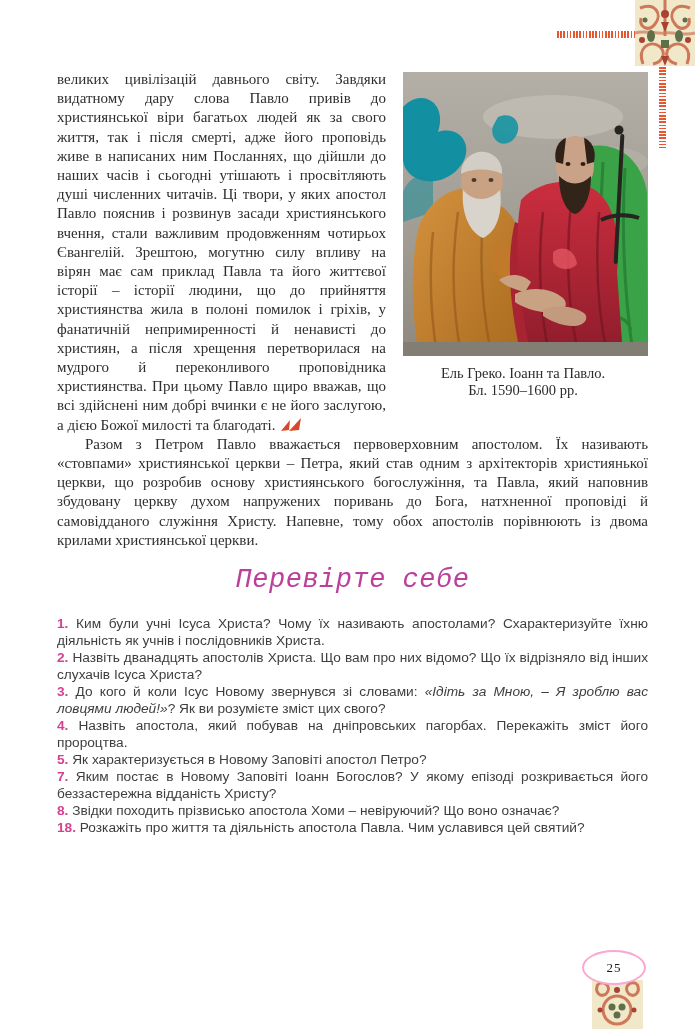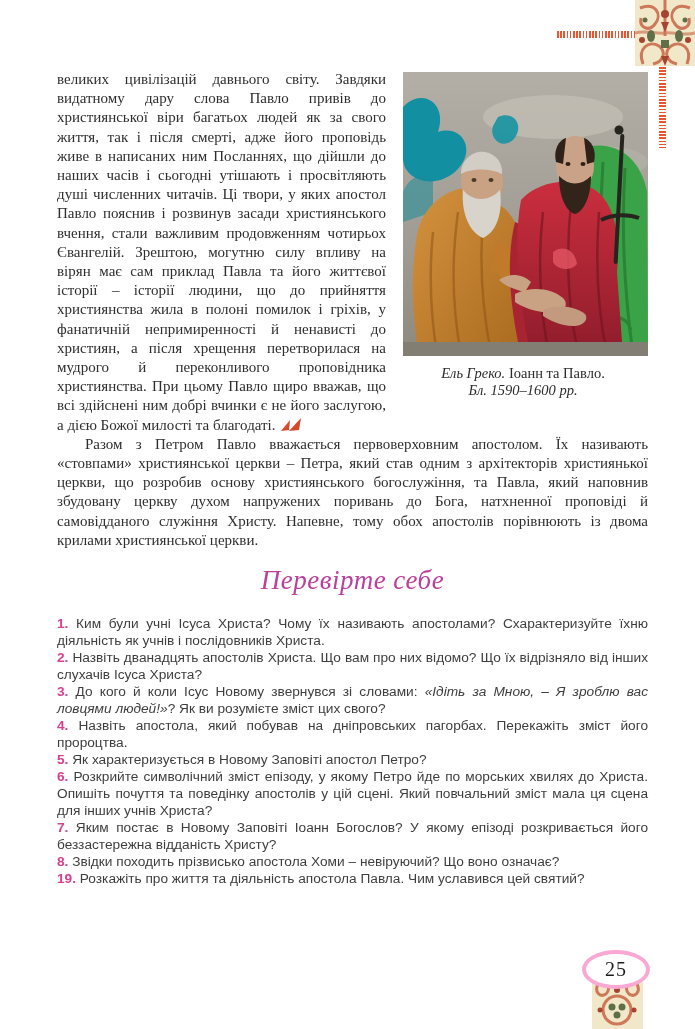--- a/index.html
+++ b/index.html
@@ -16,43 +16,43 @@
   .dash-h{
     position:absolute;left:557px;top:31px;width:80px;height:7px;
     background:repeating-linear-gradient(90deg,#e8552e 0 1.6px,transparent 1.6px 3.2px);
   }
   .dash-v{
     position:absolute;left:659px;top:67px;width:7px;height:81px;
     background:repeating-linear-gradient(180deg,#e8552e 0 1.6px,transparent 1.6px 3.2px);
   }
   .pagenum{
     position:absolute;left:582px;top:950px;width:60px;height:31px;
-    background:#fff;border:4px solid #f9a8d4;border-radius:50%;
+    background:#fff;border:2px solid #f9a8d4;border-radius:50%;
     display:flex;align-items:center;justify-content:center;
-    font-size:20px;color:#1d1d1d;z-index:3;letter-spacing:1px;
+    font-size:13px;color:#1d1d1d;z-index:3;letter-spacing:1px;
   }
   
   .content{position:absolute;left:57px;top:70px;width:591px;}
   .figure{
     float:right;width:250px;margin:2px 0 6px 12px;
   }
   .figure .painting{display:block;width:245px;height:284px;margin-left:5px;}
   .figcaption{
     margin-top:9px;text-align:center;font-size:14.5px;line-height:16.5px;color:#2c2c2c;
   }
-  .figcaption .it{font-style:italic;}
+  .figcaption .it{}
   p.body{
     margin:0;text-align:justify;
     font-size:15px;line-height:19.2px;color:#2e2e2e;
   }
   p.body.p2{text-indent:28px;}
   .arrow-icon{display:inline-block;vertical-align:-2px;margin-left:4px;}
   h2.check{
     clear:both;margin:15px 0 7px 0;text-align:center;
-    font-family:Liberation Serif, serif;font-style:italic;font-weight:normal;
+    font-family:Liberation Mono, monospace;font-style:italic;font-weight:normal;
     font-size:27px;line-height:30px;color:#bb3f9b;letter-spacing:.5px;
   }
   .questions{font-family:"Liberation Sans", sans-serif;margin-top:20px;}
   .questions p{
     margin:0;text-align:justify;
     font-size:13.7px;line-height:17px;color:#3e3e3e;
   }
   .qnum{color:#d6418f;font-weight:bold;}
   .questions .it{font-style:italic;}
 </style>
@@ -178,24 +178,23 @@
     <p class="body p2">Разом з Петром Павло вважається первоверховним апостолом. Їх називають «стовпами» християнської церкви – Петра, який став одним з архітекторів християнької церкви, що розробив основу християнського богослужіння, та Павла, який наповнив збудовану церкву духом напружених поривань до Бога, натхненної проповіді й самовідданого служіння Христу. Напевне, тому обох апостолів порівнюють із двома крилами християнської церкви.</p>
 
     <h2 class="check">Перевірте себе</h2>
 
     <div class="questions">
         <p><span class="qnum">1. </span><span>Ким були учні Ісуса Христа? Чому їх називають апостолами? Схарактеризуйте їхню діяльність як учнів і послідовників Христа.</span></p>
         <p><span class="qnum">2. </span><span>Назвіть дванадцять апостолів Христа. Що вам про них відомо? Що їх відрізняло від інших слухачів Ісуса Христа?</span></p>
         <p><span class="qnum">3. </span><span>До кого й коли Ісус Новому звернувся зі словами: </span><span class="it">«Ідіть за Мною, – Я зроблю вас ловцями людей!»</span><span>? Як ви розумієте зміст цих свого?</span></p>
         <p><span class="qnum">4. </span><span>Назвіть апостола, який побував на дніпровських пагорбах. Перекажіть зміст його пророцтва.</span></p>
         <p><span class="qnum">5. </span><span>Як характеризується в Новому Заповіті апостол Петро?</span></p>
-        <p><span class="qnum">6. </span><span>Розкрийте символічний зміст епізоду, у якому Петро йде по морських хвилях до Христа. Опишіть почуття та поведінку апостолів у цій сцені. Який повчальний зміст мала ця сцена для інших учнів Христа?</span></p>
         <p><span class="qnum">7. </span><span>Яким постає в Новому Заповіті Іоанн Богослов? У якому епізоді розкривається його беззастережна відданість Христу?</span></p>
         <p><span class="qnum">8. </span><span>Звідки походить прізвисько апостола Хоми – невіруючий? Що воно означає?</span></p>
-        <p><span class="qnum">19. </span><span>Розкажіть про життя та діяльність апостола Павла. Чим уславився цей святий?</span></p>
+        <p><span class="qnum">18. </span><span>Розкажіть про життя та діяльність апостола Павла. Чим уславився цей святий?</span></p>
       </div>
   </div>
 
   <div class="pagenum">
     <span>25</span>
   </div>
 
   <svg class="orn-bottom" viewBox="0 0 51 49" xmlns="http://www.w3.org/2000/svg">
     <rect width="51" height="49" fill="#f1e7c9"></rect>
     <g fill="none" stroke="#cb6c4e" stroke-width="3" opacity="0.9">

